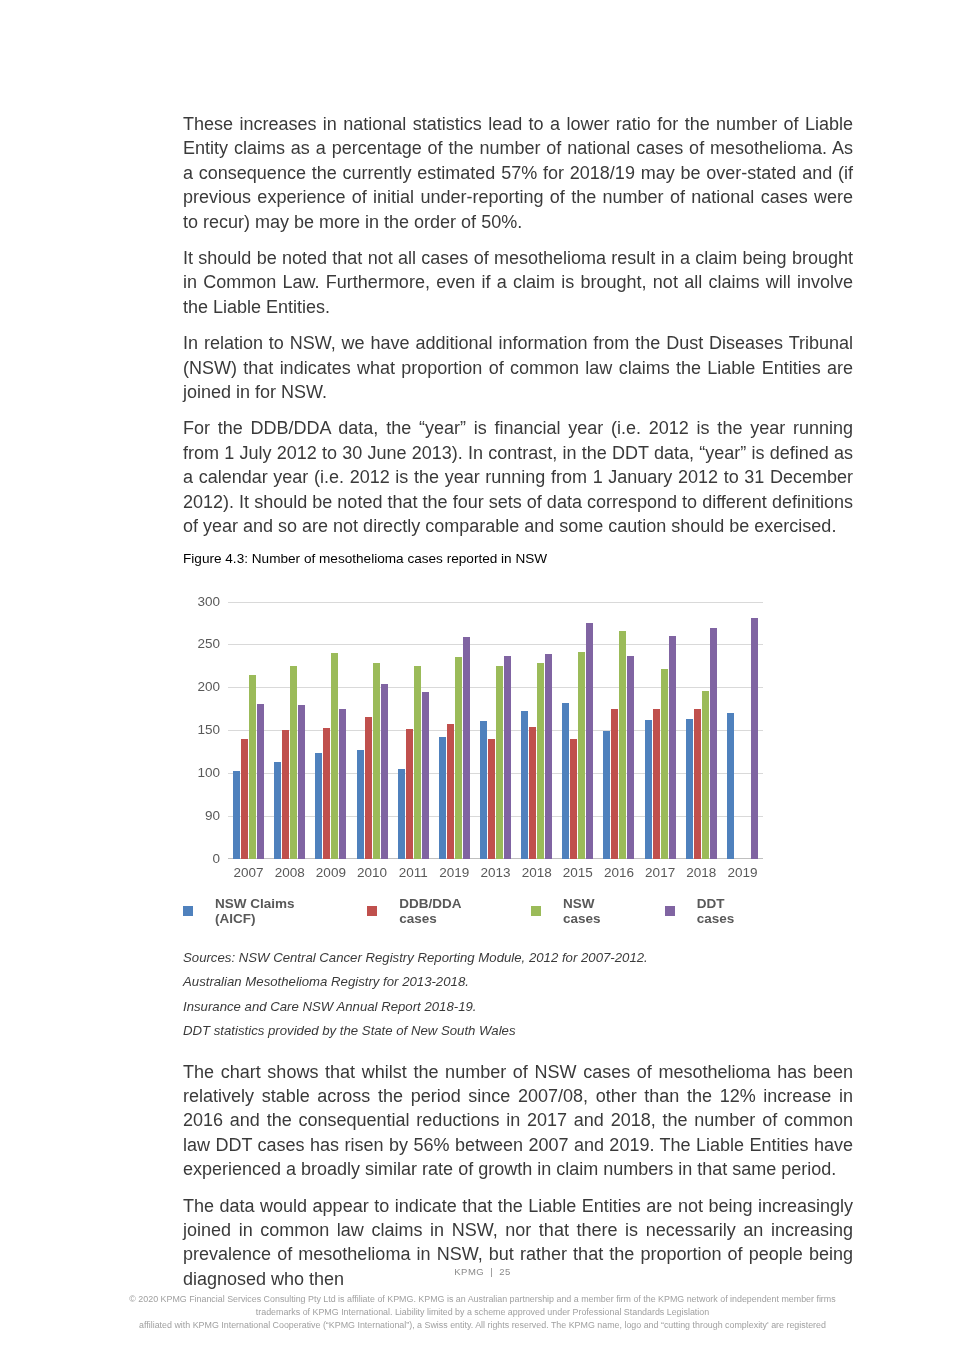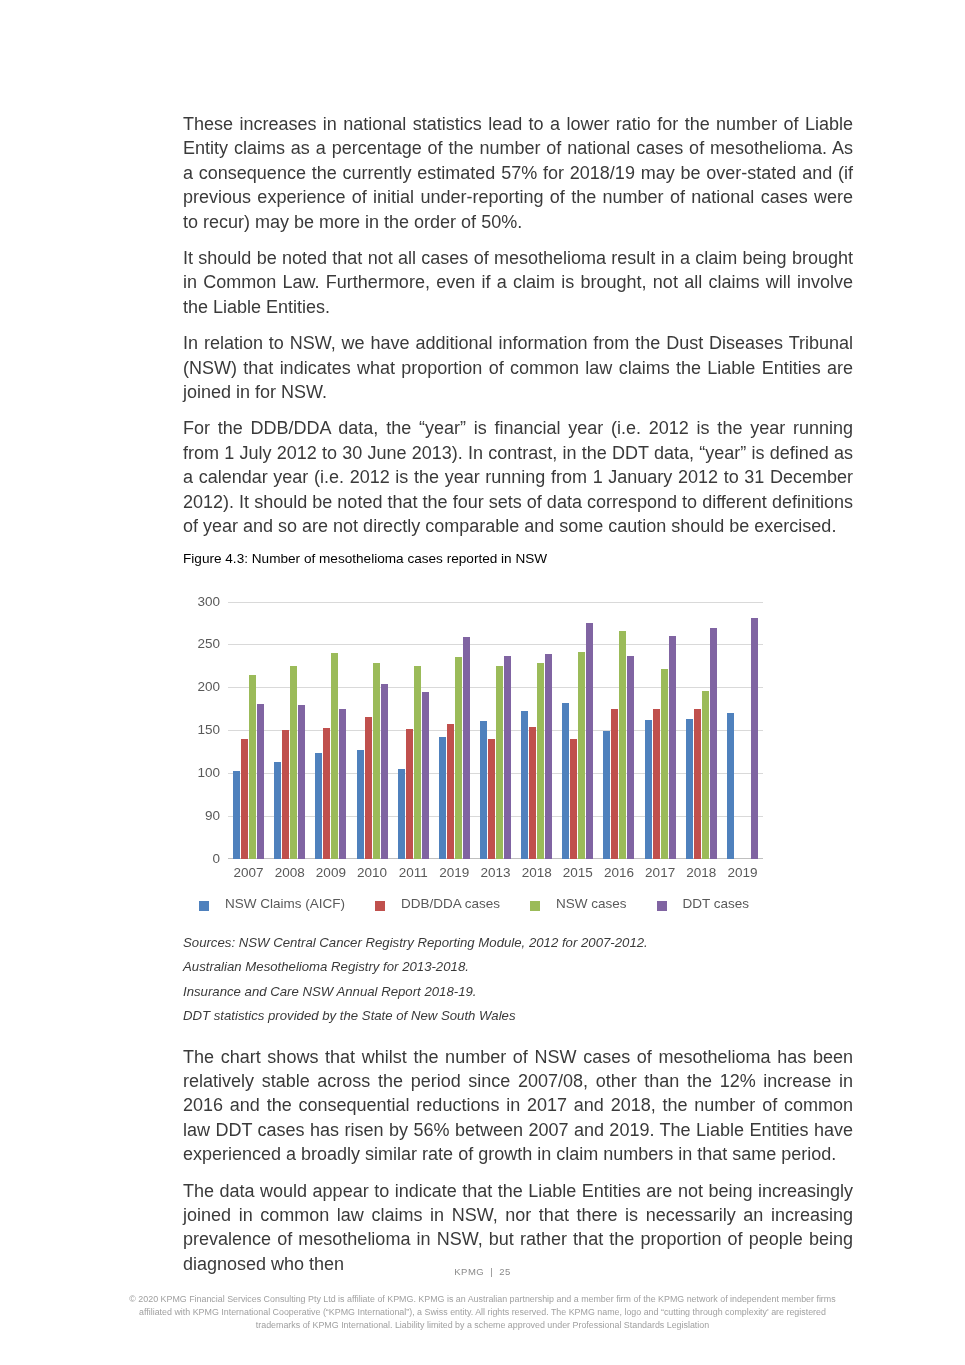--- a/index.html
+++ b/index.html
@@ -40,21 +40,21 @@
   .bar-group {
     flex:1; display:flex; align-items:flex-end; justify-content:center; gap:1px;
     height:100%;
   }
   .bar { width:7px; }
   .xlabels { display:flex; margin-left:45px; width:535px; margin-top:6px; }
   .xlabel { flex:1; text-align:center; font-size:13.5px; color:#595959; }
   .legend {
     display:flex; justify-content:center; gap:30px; margin-top:16px; width:582px;
   }
-  .legend-item { display:flex; align-items:flex-end; gap:16px; }
+  .legend-item { display:flex; align-items:center; gap:22px;font-weight:bold; }
   .legend-swatch { width:10px; height:10px; display:inline-block; }
   .legend-label { font-size:13.5px; color:#595959; }
   
   .sources { margin-top:20px; }
   .source-line {
     font-style:italic; font-size:13.2px; line-height:24.5px; color:#3a3a3a;
   }
   .after-block { margin-top:16px; }
   
   .footer-line {
@@ -228,16 +228,16 @@
     </div>
 
   </div>
 
   <div class="footer-line">
     <span>KPMG</span><span class="sep">|</span><span>25</span>
   </div>
 
   <div class="legal">
     <div>© 2020 KPMG Financial Services Consulting Pty Ltd is affiliate of KPMG. KPMG is an Australian partnership and a member firm of the KPMG network of independent member firms</div>
+    <div>trademarks of KPMG International. Liability limited by a scheme approved under Professional Standards Legislation</div>
     <div>affiliated with KPMG International Cooperative (“KPMG International”), a Swiss entity. All rights reserved. The KPMG name, logo and “cutting through complexity' are registered</div>
-    <div>trademarks of KPMG International. Liability limited by a scheme approved under Professional Standards Legislation</div>
   </div>
 </div>
 
 </body></html>

